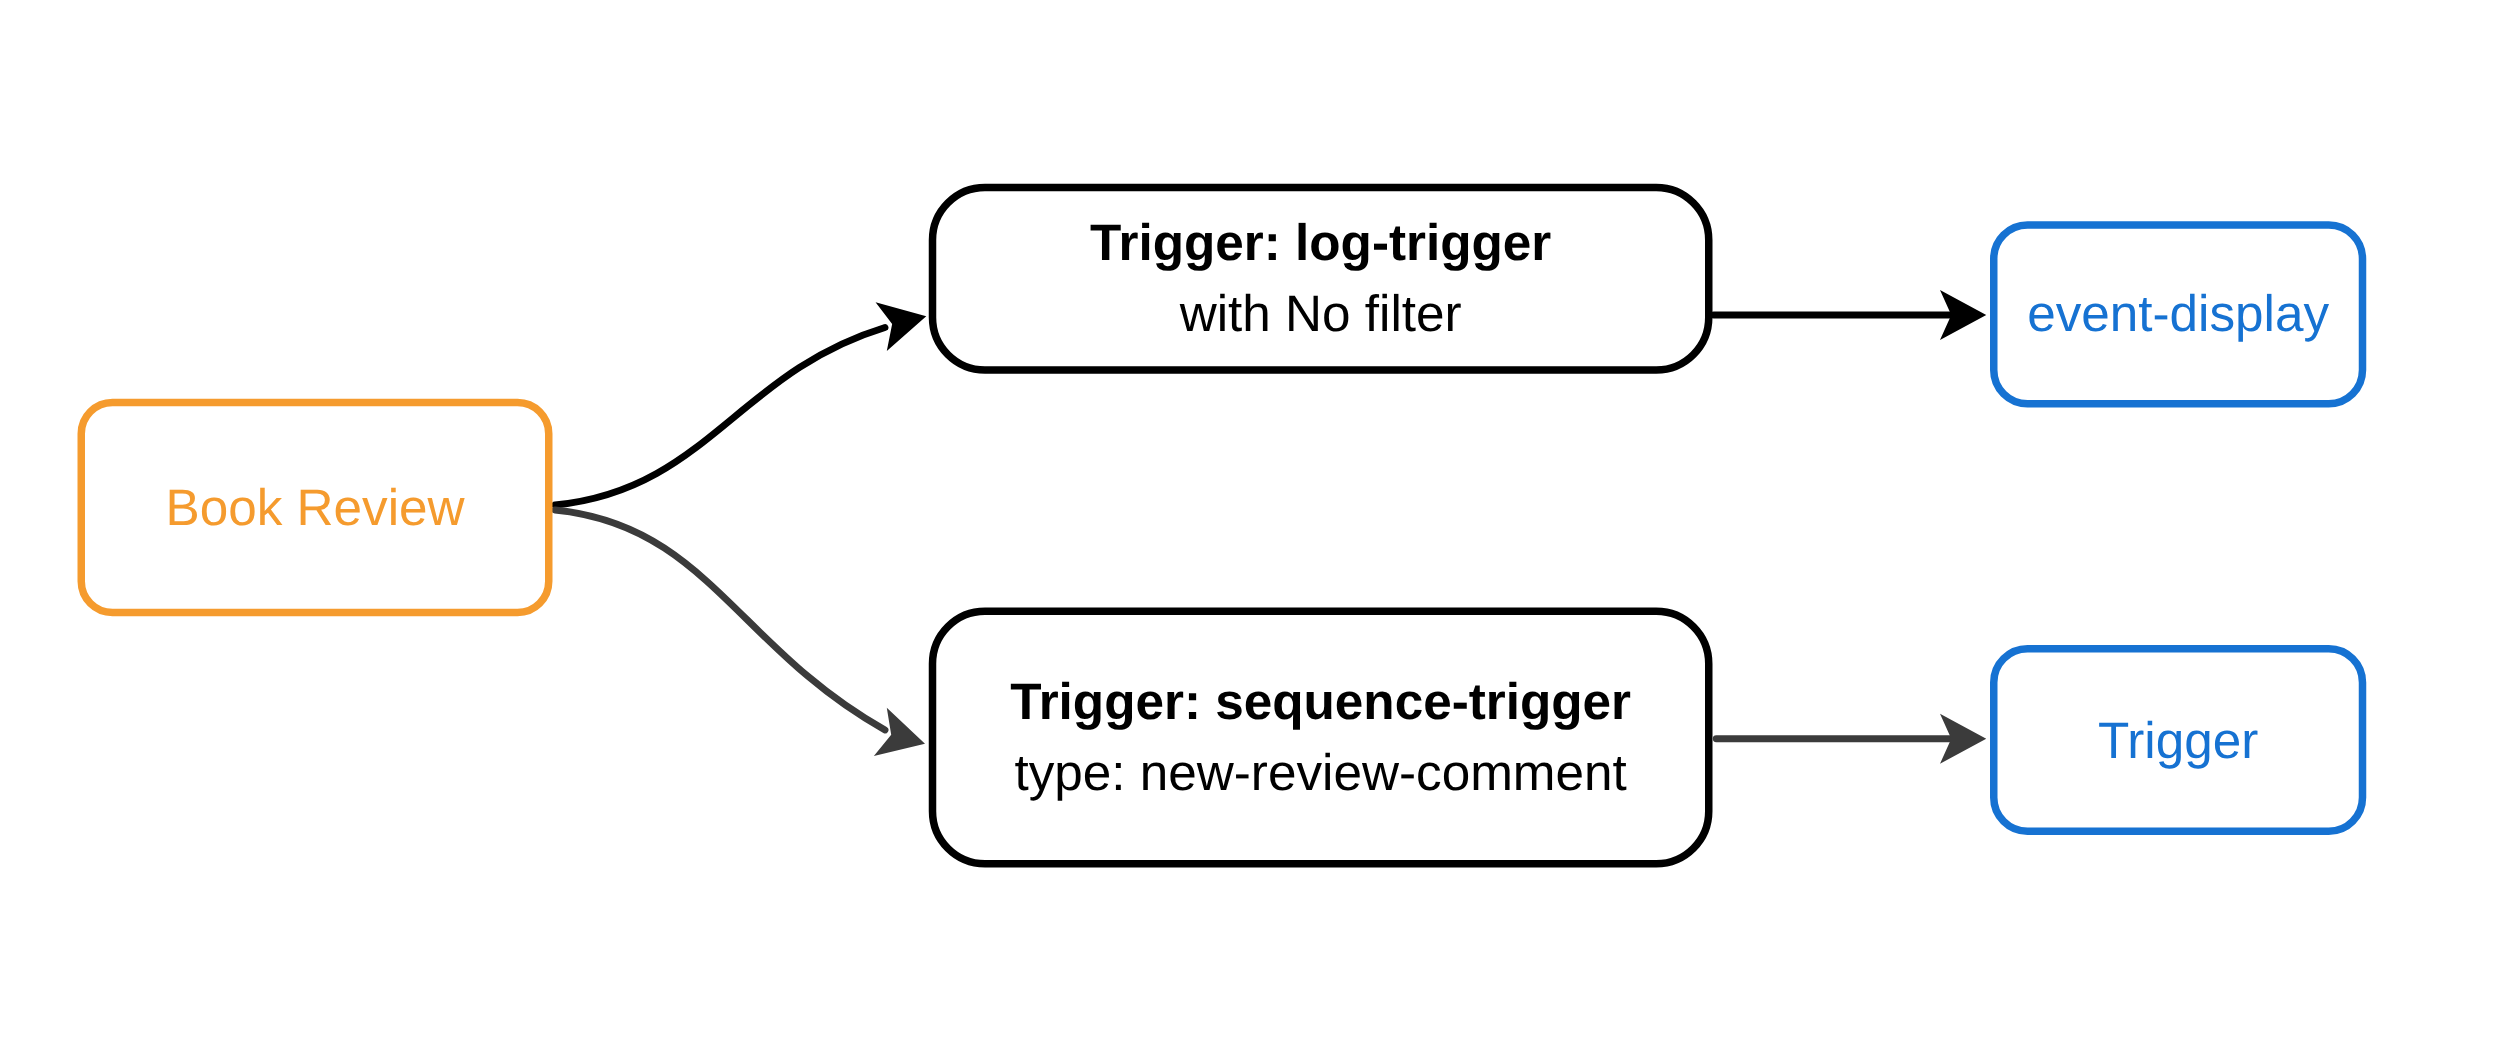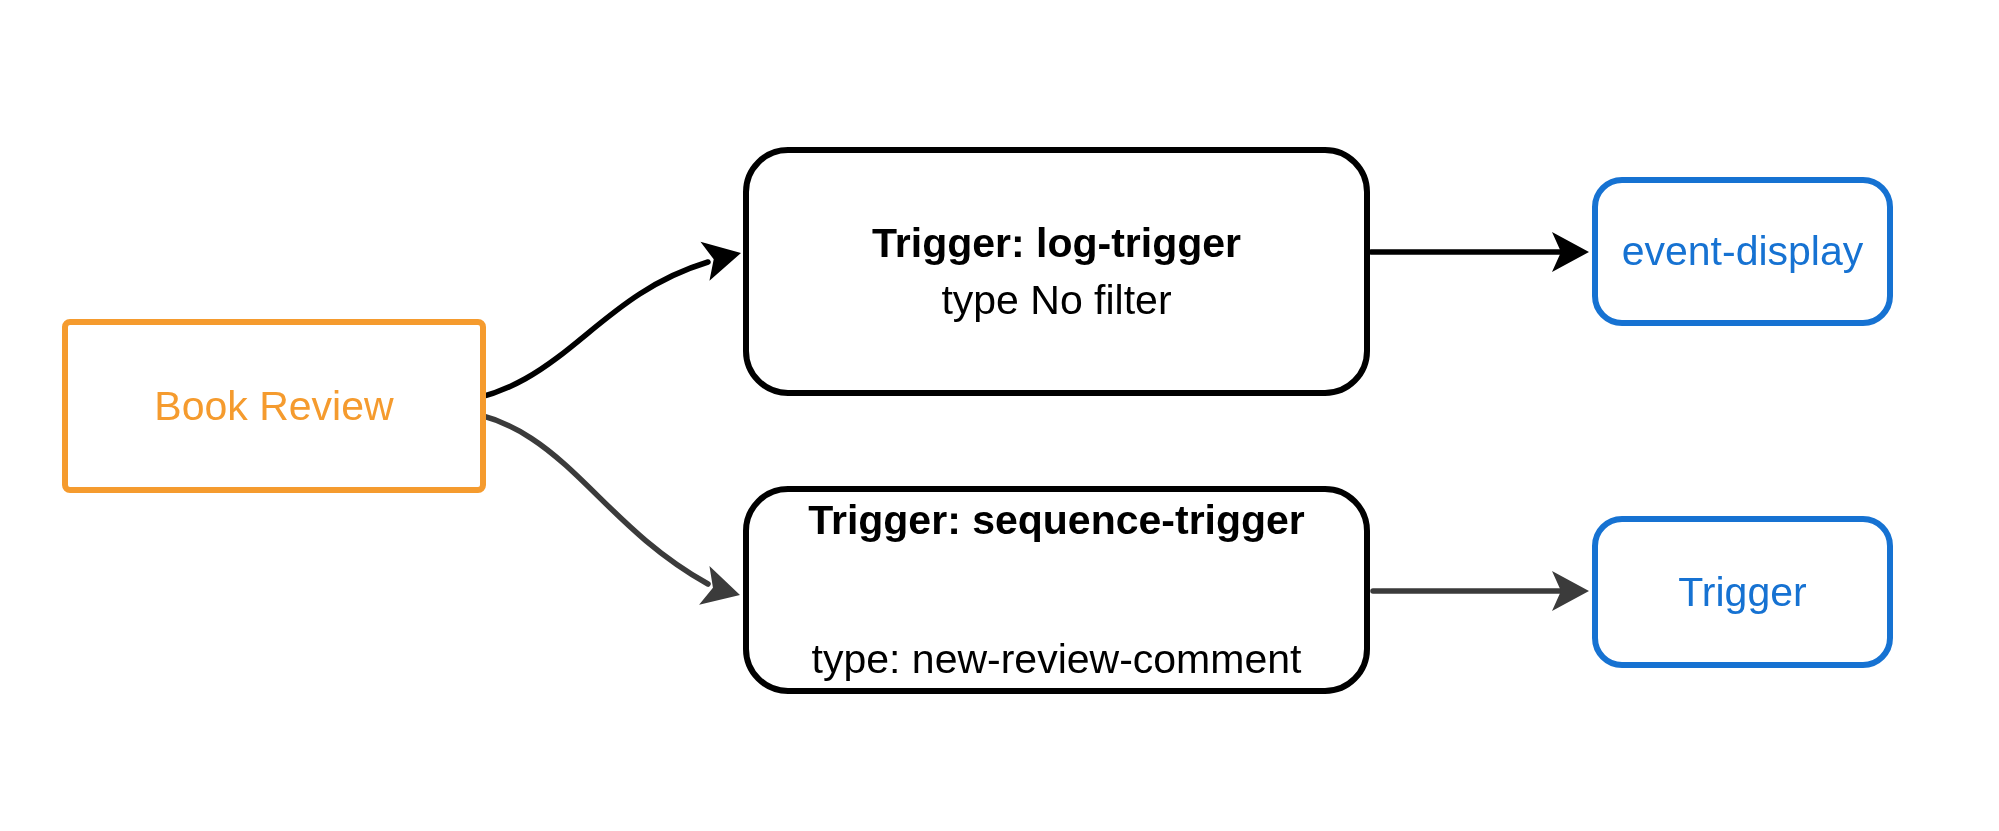--- a/index.html
+++ b/index.html
@@ -41,45 +41,44 @@
     align-items: center;
     justify-content: center;
     text-align: center;
     font-size: 41px;
     line-height: 1.38;
     white-space: nowrap;
   }
   .node-broker {
     left: 62px;
     top: 319px;
-    width: 424px;
+    width: 380px;
     height: 174px;
     border: 6px solid var(--broker-accent, #f59b2e);
-    border-radius: 8px;
+    border-radius: 28px;
     color: var(--broker-accent, #f59b2e);
     justify-content: center;
   }
   .node-trigger {
     border: 6px solid var(--trigger-accent, #000000);
     border-radius: 45px;
     color: var(--trigger-accent, #000000);
   }
   .node-trigger .line1 { font-weight: bold; }
   .node-trigger-log {
     left: 743px;
     top: 147px;
     width: 627px;
-    height: 249px;
+    height: 152px;
   }
   .node-trigger-sequence {
     left: 743px;
     top: 486px;
     width: 627px;
     height: 208px;
-    justify-content: space-between;
   }
   .node-sink {
     border: 6px solid var(--sink-accent, #1672d2);
     border-radius: 30px;
     color: var(--sink-accent, #1672d2);
   }
   .node-sink-event-display {
     left: 1592px;
     top: 177px;
     width: 301px;
@@ -111,21 +110,21 @@
     <path class="edge gray" d="M 1373 591 L 1560 591"></path>
     <path class="ah gray" d="M 0 0 L -37 -20 L -28 0 L -37 20 Z" transform="translate(1589,591)"></path>
   </svg>
 
   <div class="node node-broker">
     <span class="line1">Book Review</span>
   </div>
 
   <div class="node node-trigger node-trigger-log">
     <span class="line1">Trigger: log-trigger</span>
-    <span class="line2">type No filter</span>
+    <span class="line2">with No filter</span>
   </div>
 
   <div class="node node-trigger node-trigger-sequence">
     <span class="line1">Trigger: sequence-trigger</span>
     <span class="line2">type: new-review-comment</span>
   </div>
 
   <div class="node node-sink node-sink-event-display">
     <span>event-display</span>
   </div>

